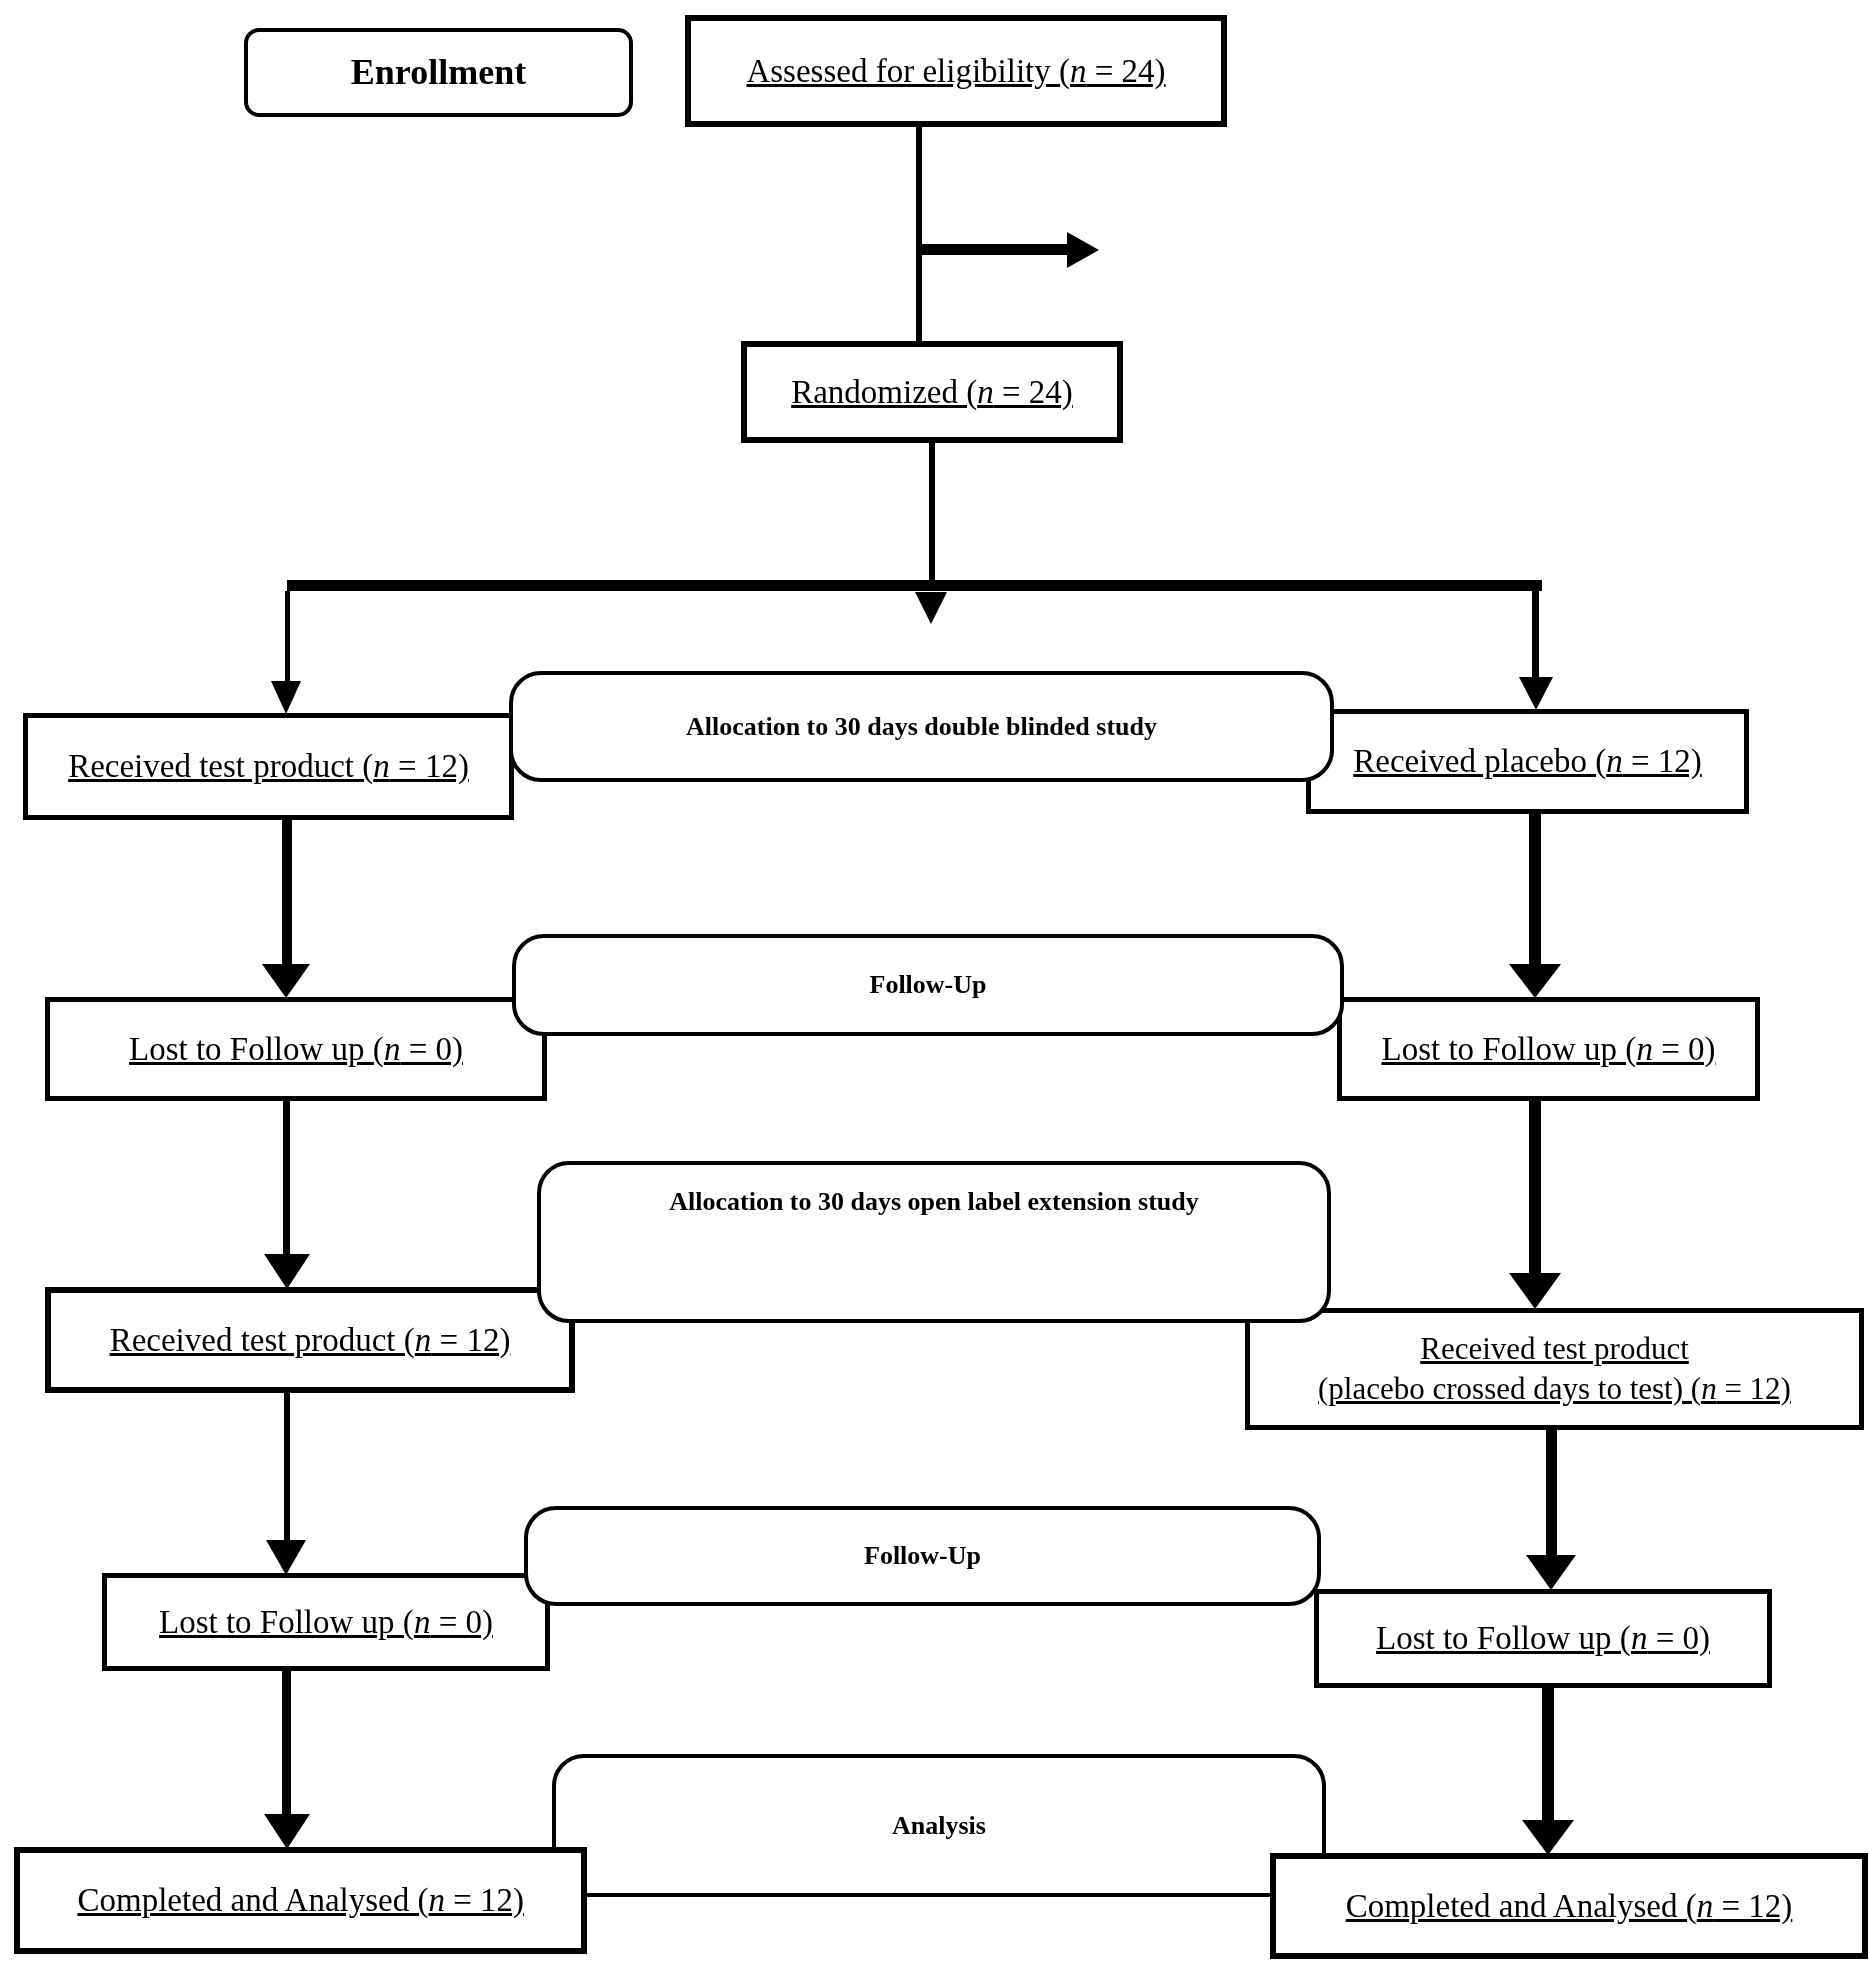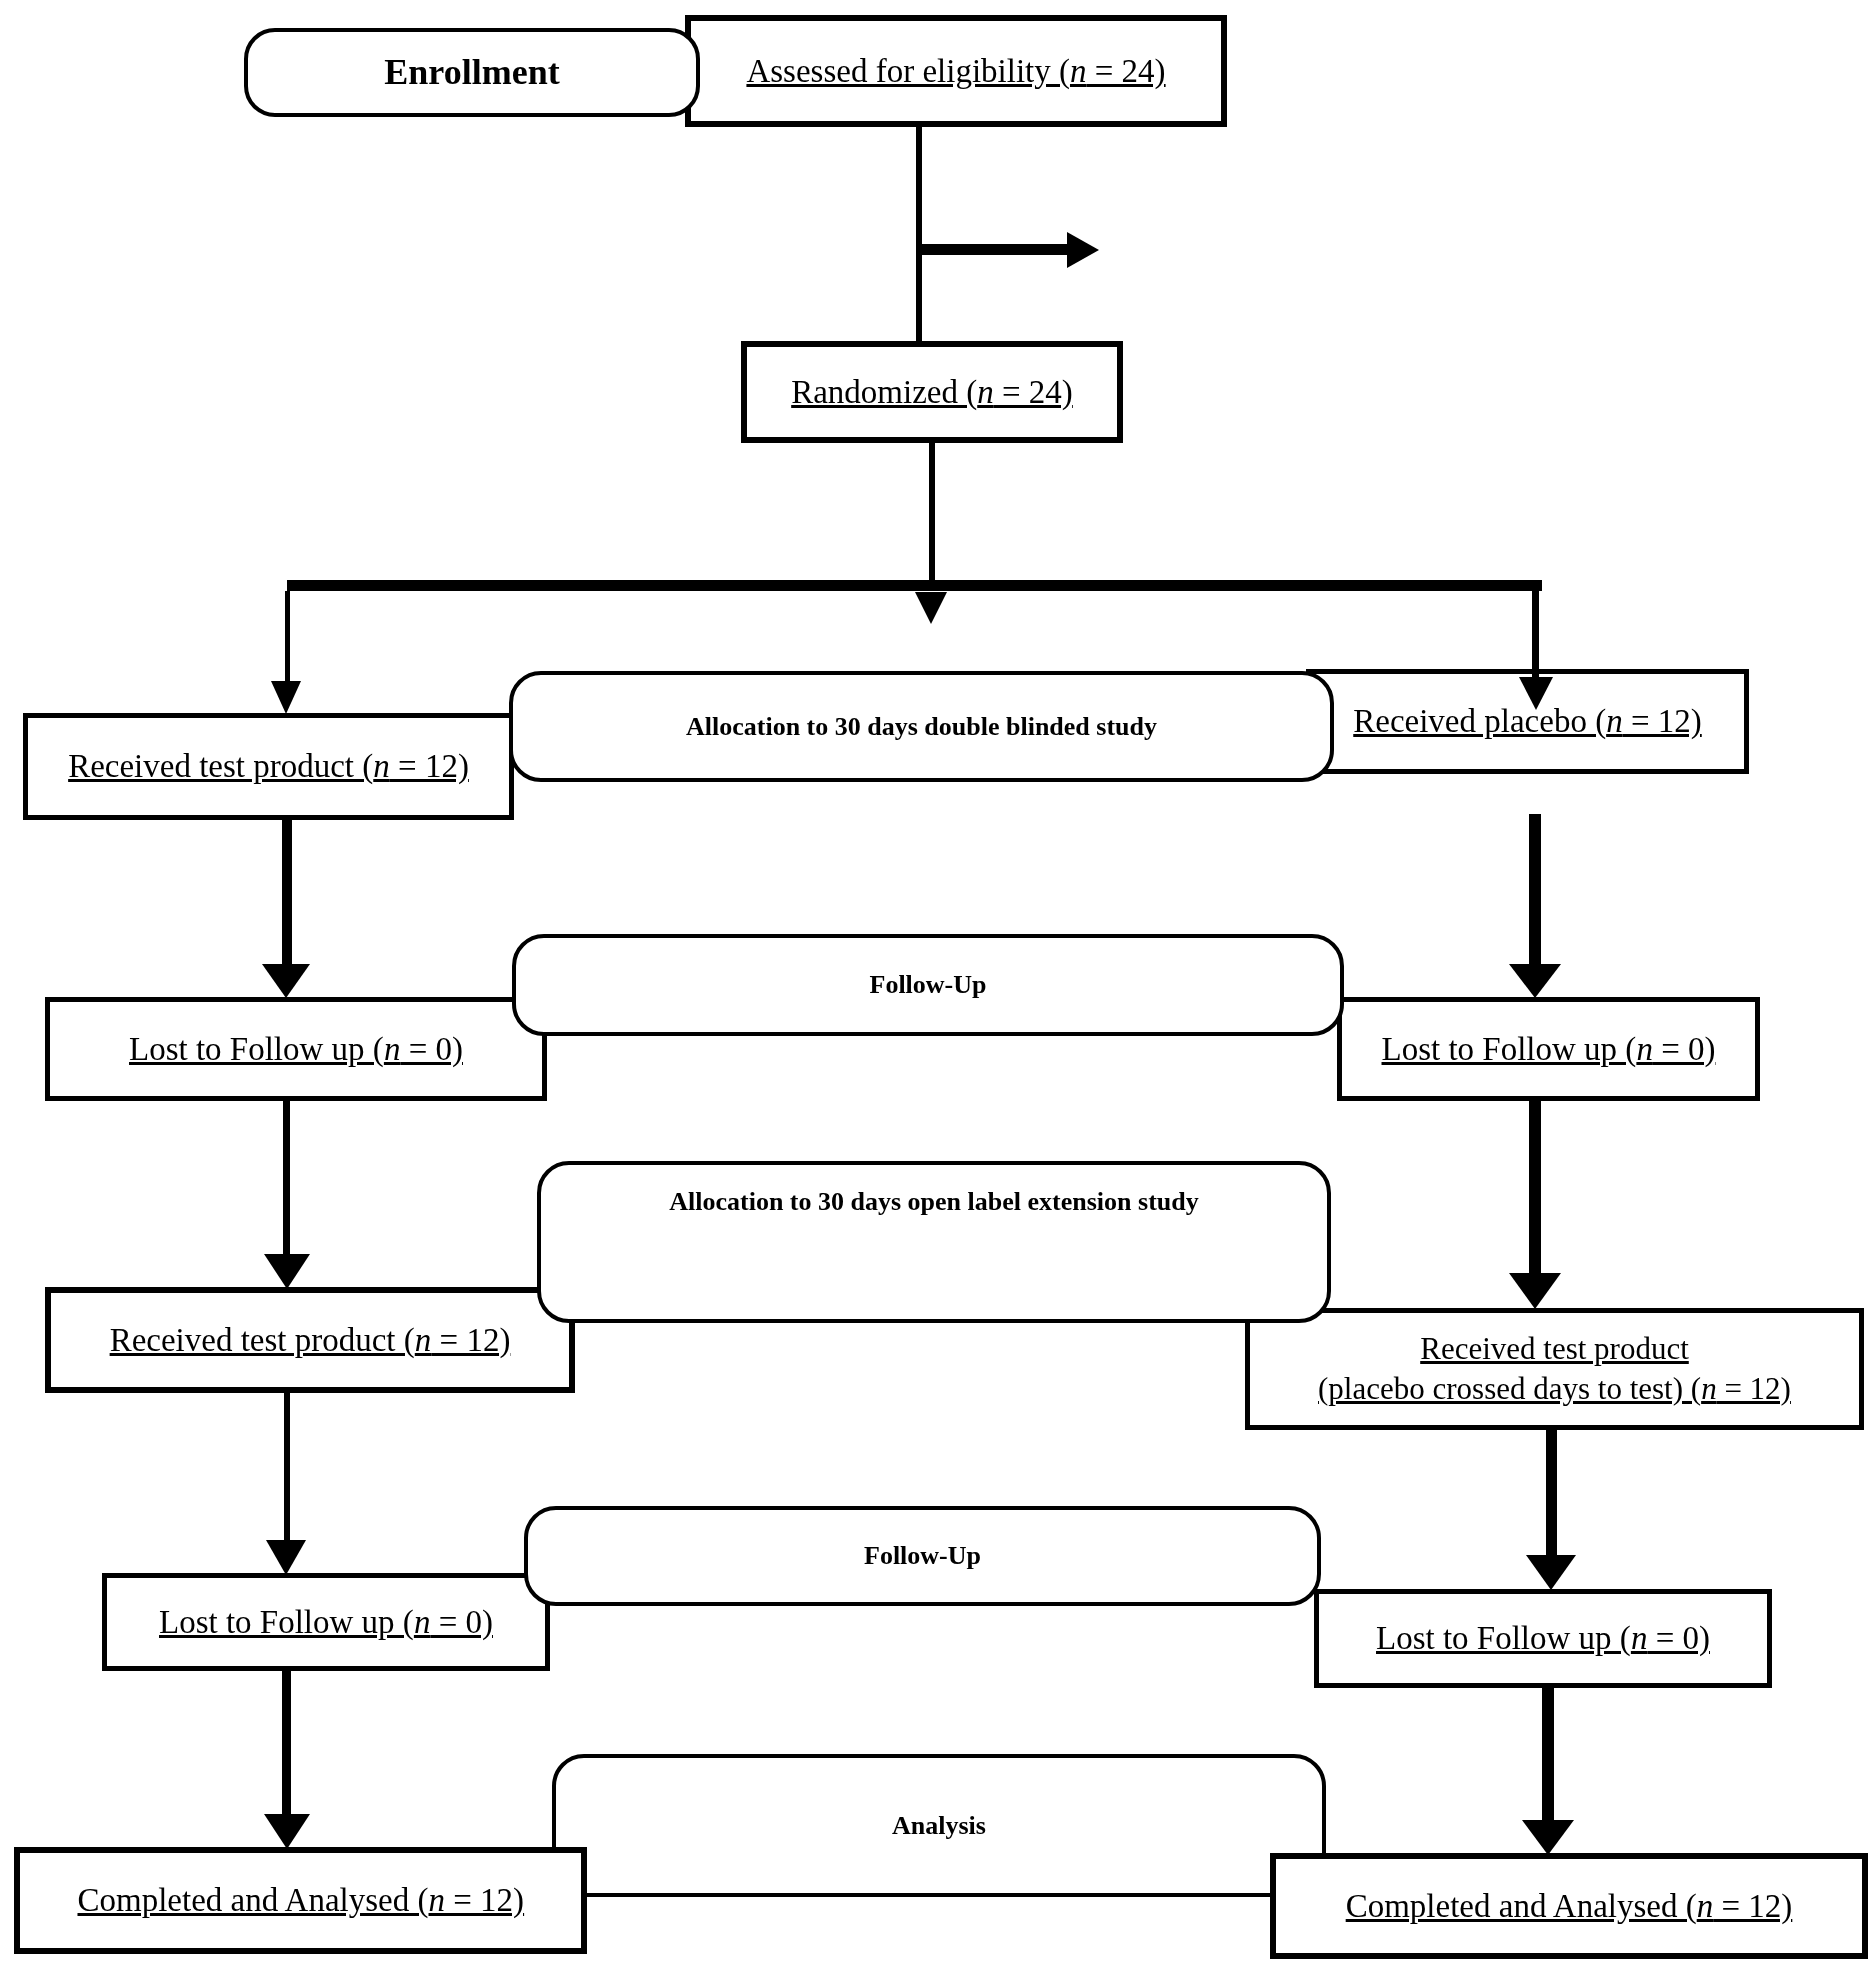--- a/index.html
+++ b/index.html
@@ -22,21 +22,21 @@
   .top3 { z-index:3; }
   .small { font-size:31px; }
   .shaft { position:absolute; background:#000000; z-index:4; }
   .tri { position:absolute; width:0; height:0; z-index:5; }
 </style>
 </head>
 <body>
 
 <div class="page">
 
-  <div class="rbox" style="left:244px; top:28px; width:456px; height:89px; border-radius:31px; font-size:36px;">
+  <div class="rbox" style="left:244px; top:28px; width:389px; height:89px; border-radius:15px; font-size:36px;">
     <span>Enrollment</span>
   </div>
 
   <div class="box b12" style="left:685px; top:15.3px; width:542px; height:112px;">
     <span><span>Assessed for eligibility (</span><i>n</i><span> = 24)</span></span>
   </div>
 
   <div class="shaft" style="left:916px; top:126px; width:5.6px; height:216px;"></div>
 
   <div class="shaft" style="left:919px; top:244px; width:153px; height:10.7px;"></div>
@@ -55,21 +55,21 @@
   <div class="shaft" style="left:285px; top:591px; width:4.6px; height:93px;"></div>
   <div class="tri" style="left:271px; top:681px; border-left:15.3px solid transparent; border-right:15.3px solid transparent; border-top:33px solid #000000;"></div>
 
   <div class="shaft" style="left:1532px; top:591px; width:6.6px; height:88px;"></div>
   <div class="tri" style="left:1519px; top:677px; border-left:17px solid transparent; border-right:17px solid transparent; border-top:33px solid #000000;"></div>
 
   <div class="box" style="left:23px; top:713px; width:491px; height:107px;">
     <span><span>Received test product (</span><i>n</i><span> = 12)</span></span>
   </div>
 
-  <div class="box" style="left:1306px; top:669px; width:443px; height:105px;">
+  <div class="box" style="left:1306px; top:709px; width:443px; height:105px;">
     <span><span>Received placebo (</span><i>n</i><span> = 12)</span></span>
   </div>
 
   <div class="rbox" style="left:509px; top:671px; width:825px; height:111px;">
     <span>Allocation to 30 days double blinded study</span>
   </div>
 
   <div class="shaft" style="left:282px; top:819px; width:10.2px; height:148px;"></div>
   <div class="tri" style="left:262px; top:964px; border-left:24.4px solid transparent; border-right:24.4px solid transparent; border-top:34px solid #000000;"></div>
 

